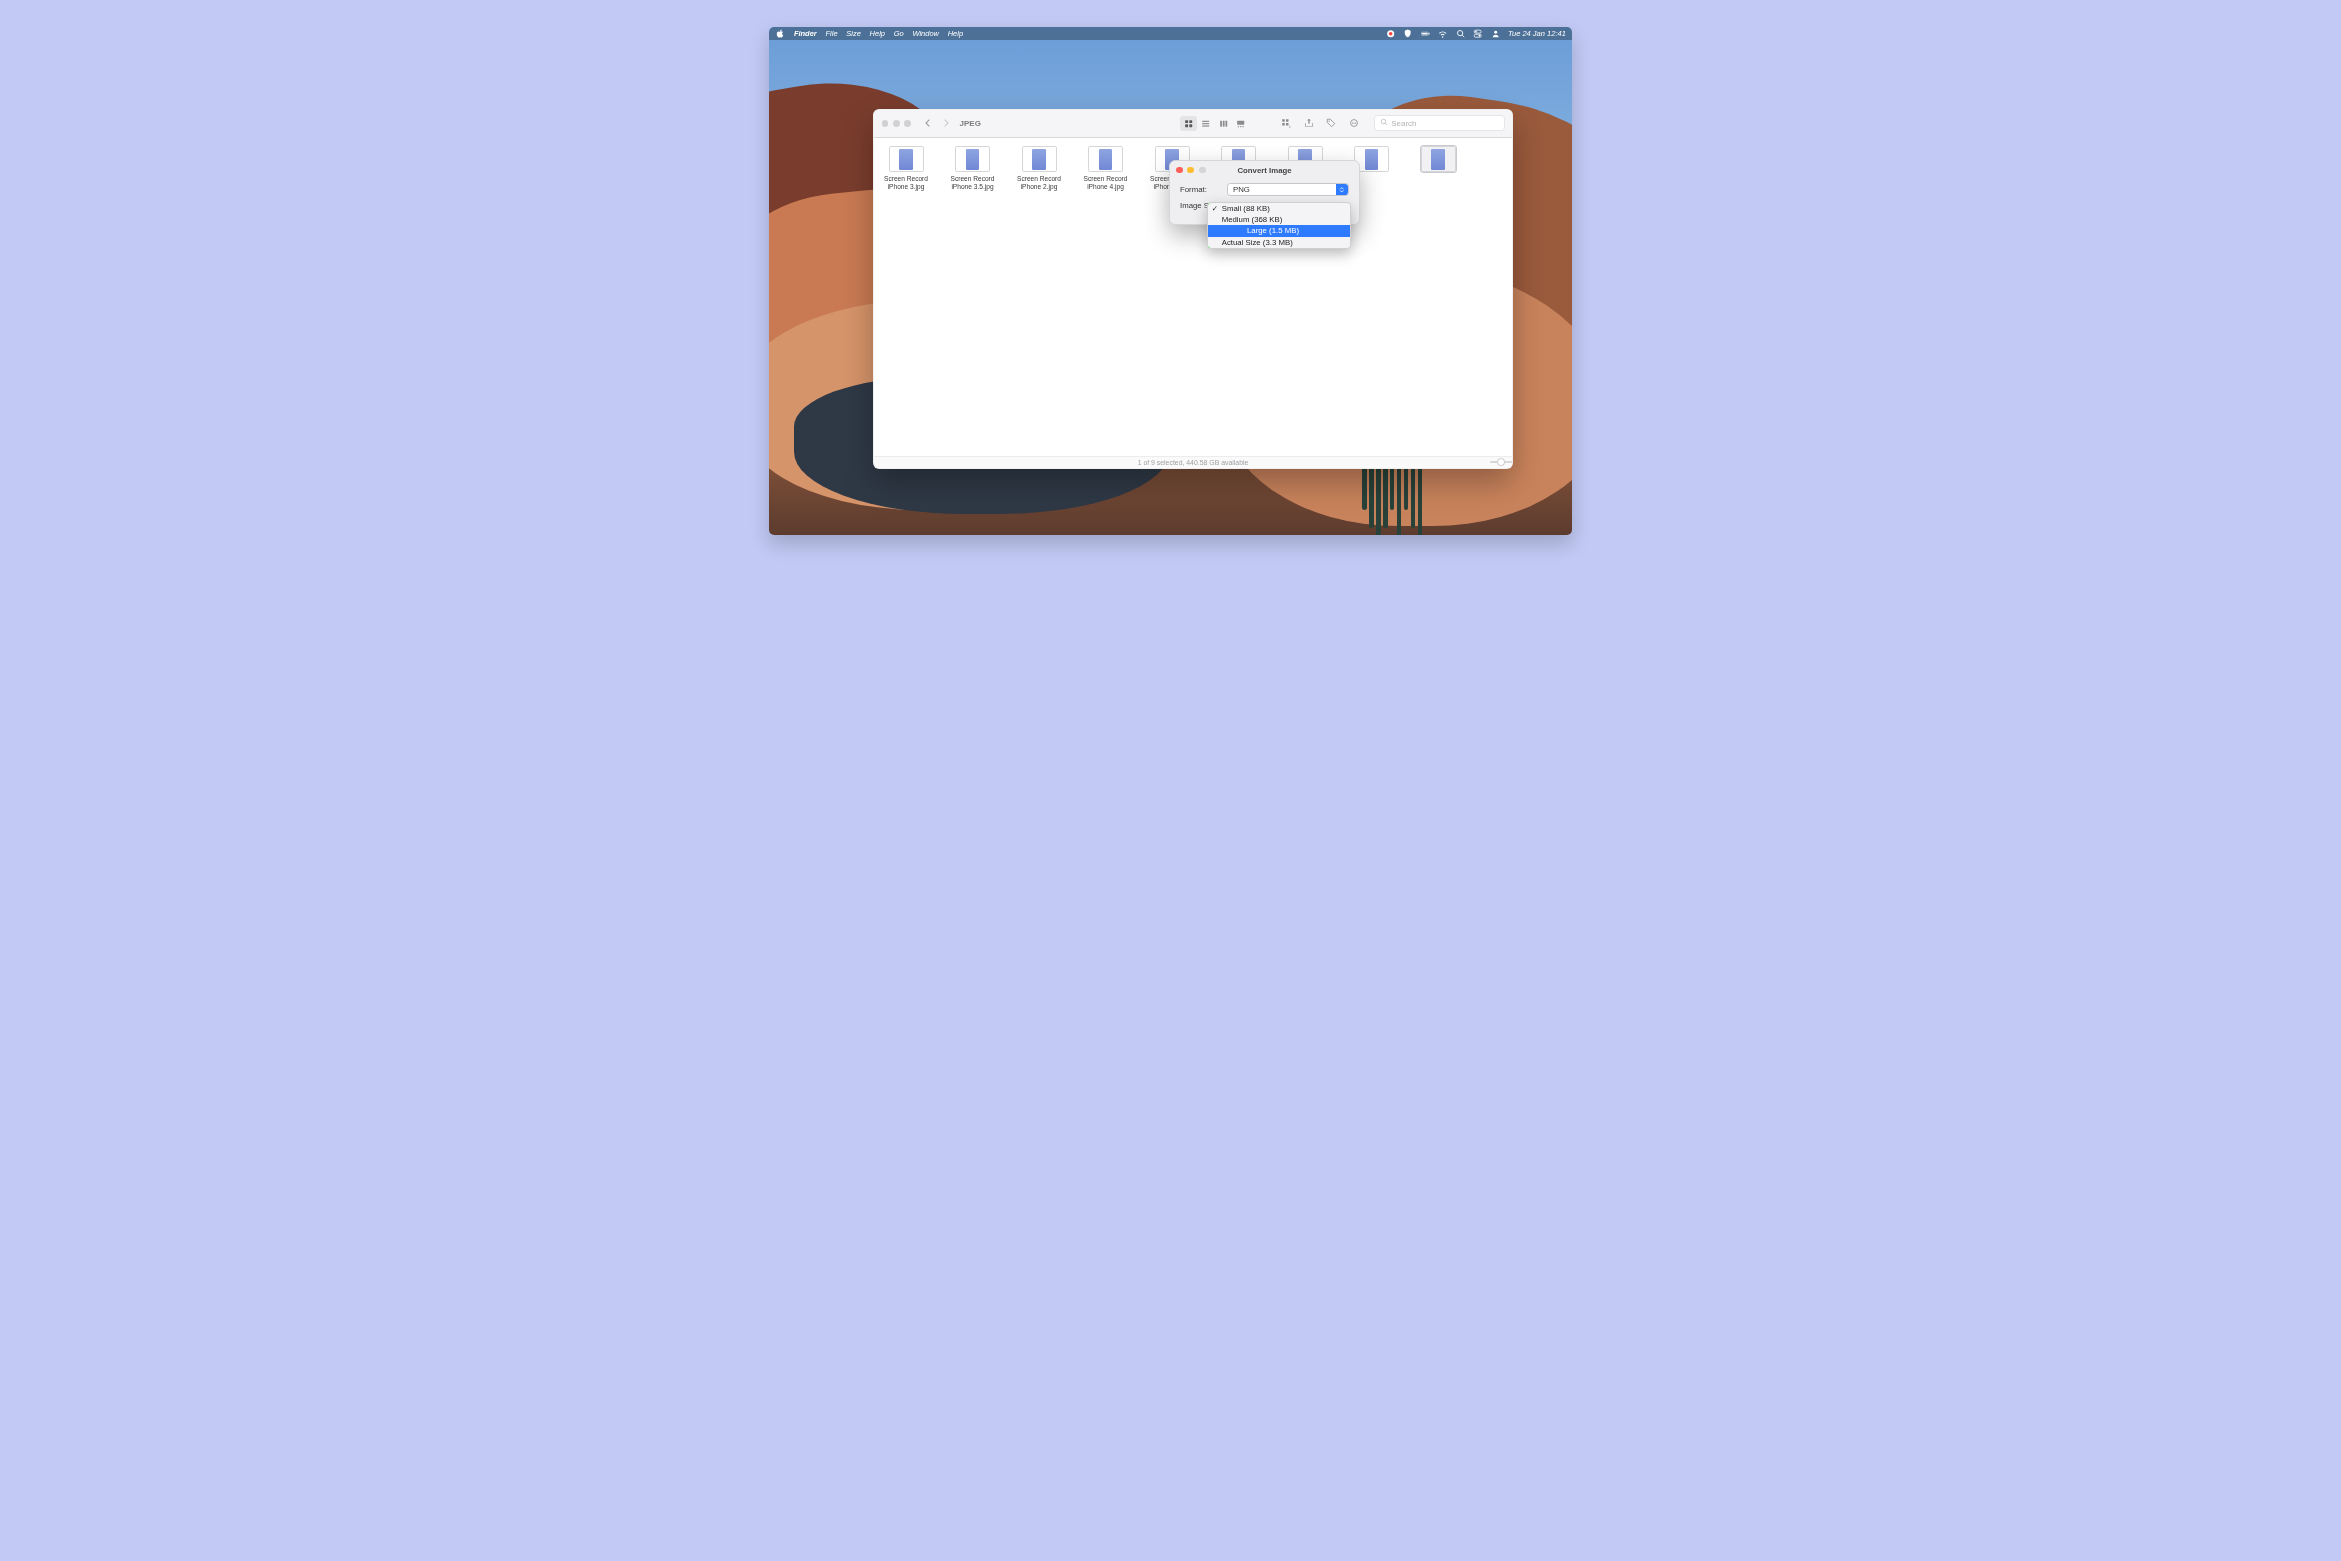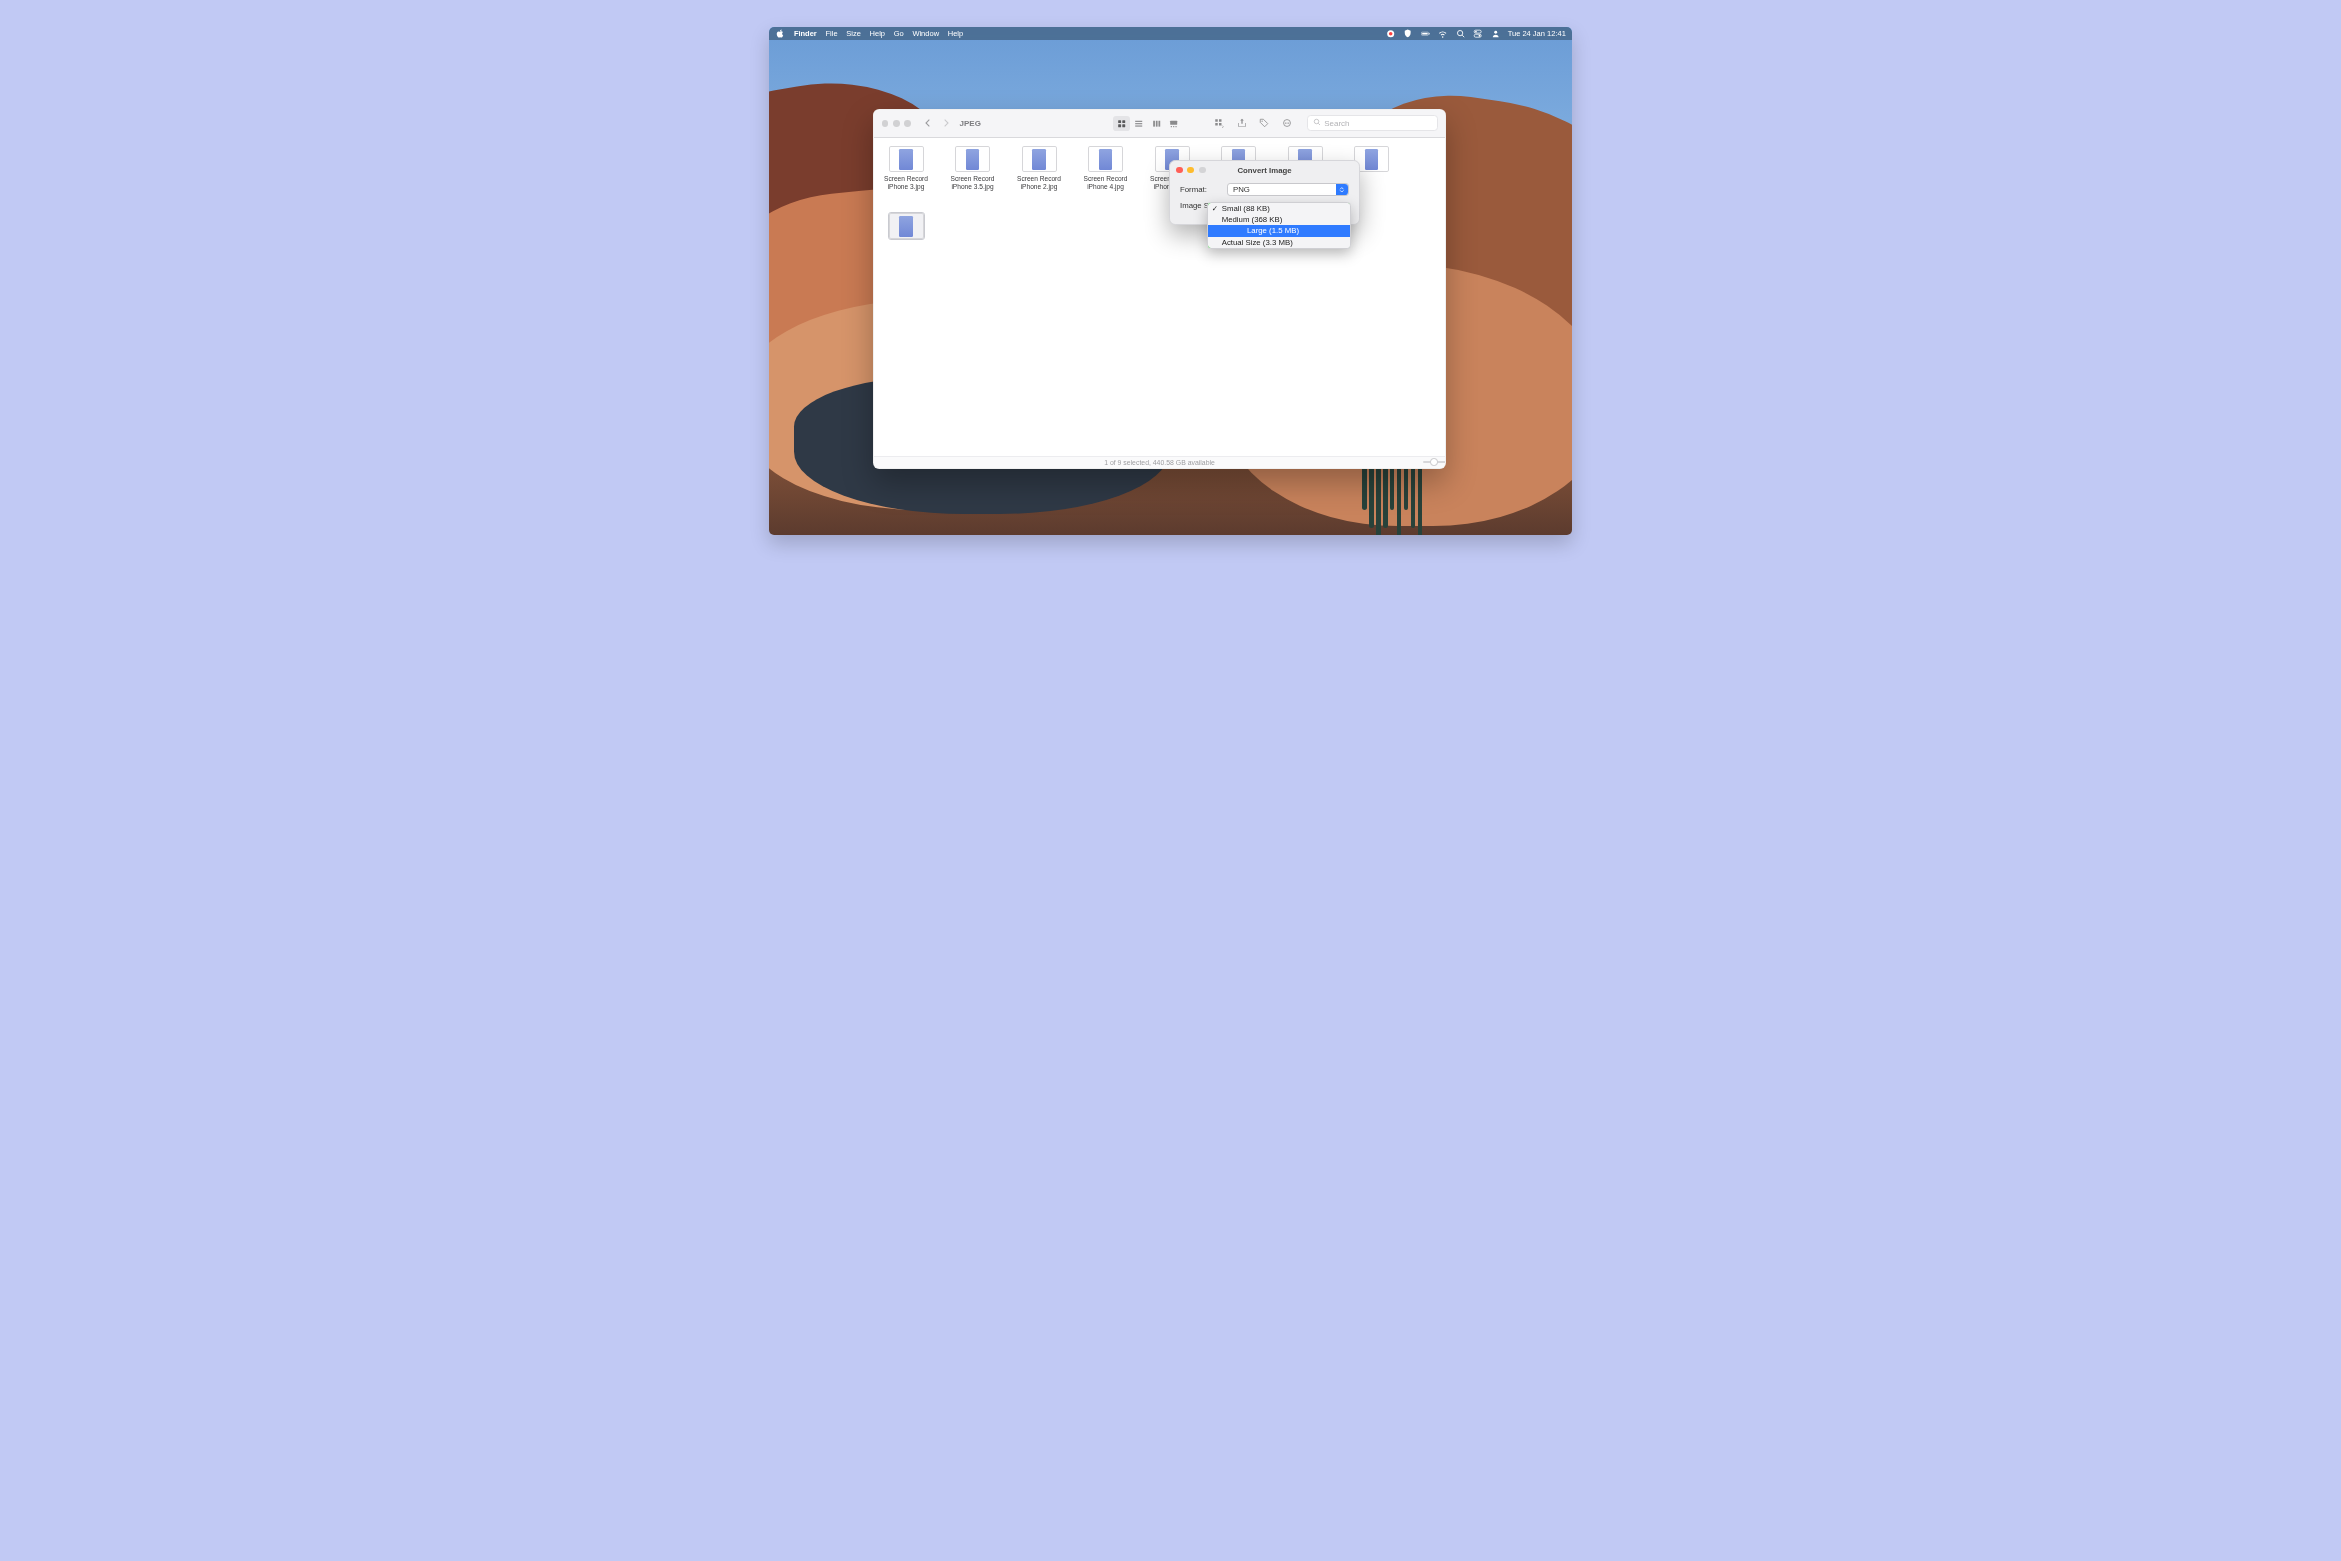--- a/index.html
+++ b/index.html
@@ -40,31 +40,31 @@
   .wall .cactus{position:absolute;right:150px;bottom:-6.2px;display:flex;gap:2.5px;}
   .wall .cactus span{width:4.4px;height:137px;background:#28423a;border-radius:2.5px;}
   .wall .cactus span:nth-child(odd){height:119px;}
   .wall .cactus span:nth-child(3n){height:150px;}
 
   
   .menubar{
     position:absolute;left:0;right:0;top:0;height:var(--menubar-h);
     background:rgba(70,105,140,.85);backdrop-filter:blur(3.7px);
     color:#fff;font-size:7.5px;display:flex;align-items:center;
-    padding:0 6.2px;gap:8.7px;
+    padding:0 6.2px;gap:8.7px;font-style:italic;
   }
   .menubar .mi{cursor:default;}
   .menubar .right{margin-left:auto;display:flex;align-items:flex-end;gap:7.5px;}
   .mb-icon{display:inline-flex;align-items:center;justify-content:center;width:10px;height:10px;}
   .mb-icon svg{width:9.4px;height:9.4px;fill:#fff;}
   .apple svg{width:8.7px;height:8.7px;}
 
   
   .finder{
-    position:absolute;left:104px;top:82px;width:573px;height:360px;
+    position:absolute;left:104px;top:82px;width:640px;height:360px;
     background:#fff;border-radius:6.2px;overflow:hidden;
     box-shadow:0 13.7px 31px rgba(0,0,0,.28);
     border:0.6px solid rgba(0,0,0,.06);
   }
   .finder .tb{
     height:27.5px;background:#f5f5f7;border-bottom:0.6px solid var(--finder-border);
     display:flex;align-items:center;padding:0 7.5px;gap:5px;
   }
   .traffic{display:flex;gap:4.4px;margin-right:5px;}
   .dot{width:6.9px;height:6.9px;border-radius:50%;background:#d1d1d3;}

